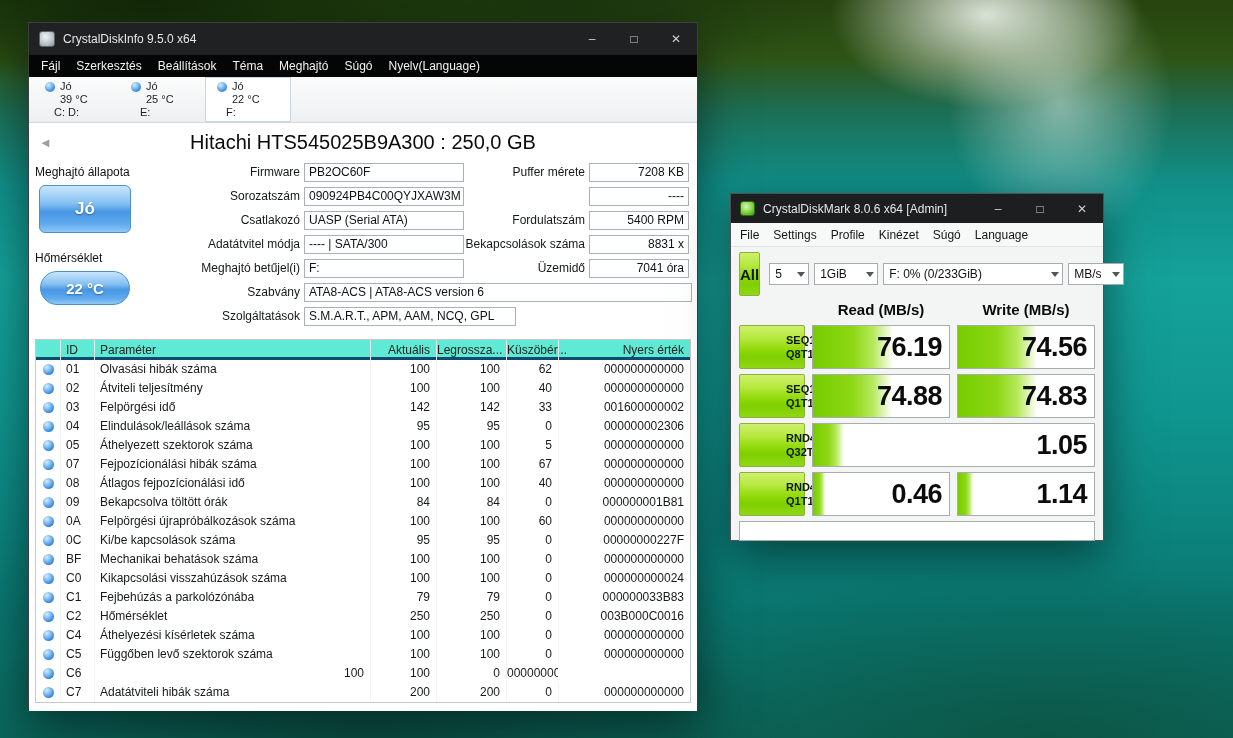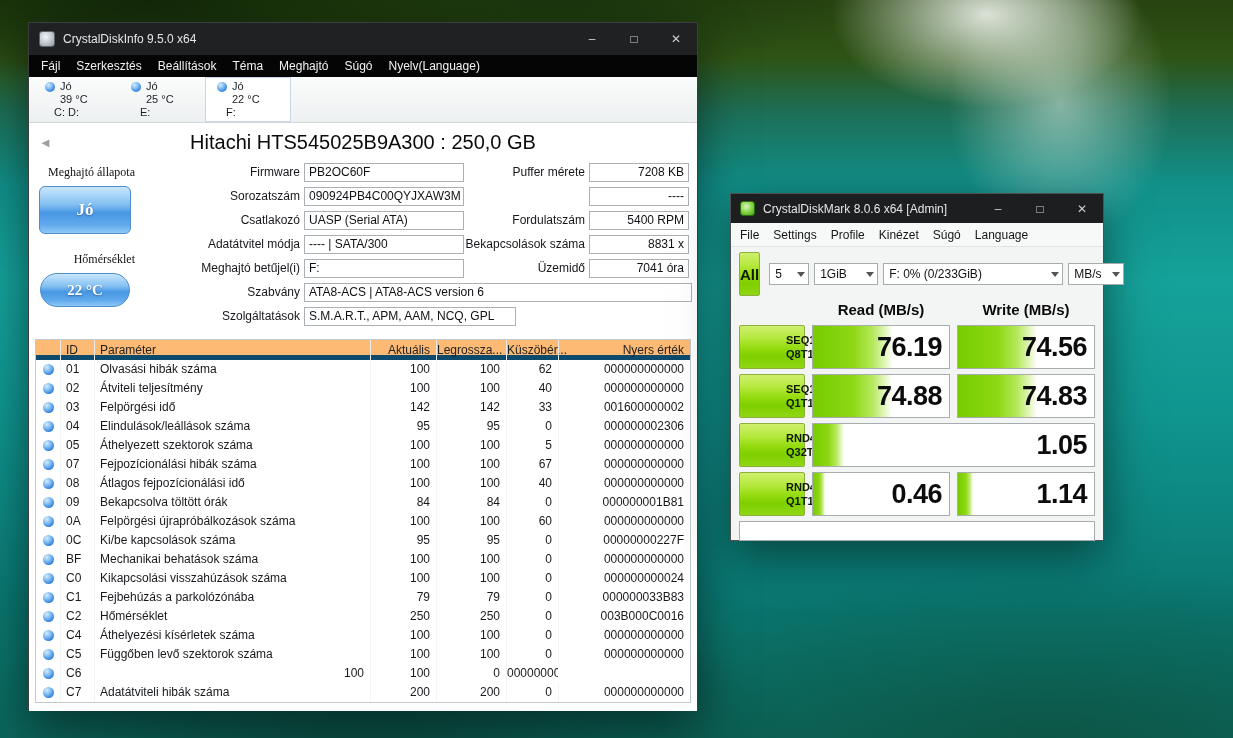--- a/index.html
+++ b/index.html
@@ -38,21 +38,21 @@
   .drive-tab.selected{ background:#fff; box-shadow:inset 0 0 0 1px #c9d6e8; }
   .dt1{ display:flex; align-items:center; gap:5px; }
   .tab-dot, .mini-dot{ width:10px; height:10px; border-radius:50%;
     background:radial-gradient(circle at 35% 30%, #d6edff 0%, #7ab8f2 40%, #2b7ad6 78%, #1a5cb8 100%); }
   .dt2{ margin-left:15px; } .dt3{ margin-left:9px; }
 
   .cdi-content{ position:relative; height:588px; background:#fff; }
   .back-btn{ position:absolute; left:10px; top:12px; font-size:13px; color:#9aa0a5; }
   .model-title{ position:absolute; left:0; right:0; top:8px; text-align:center; font-size:20px; color:#0a0a0a; }
 
-  .left-panel{ position:absolute; left:6px; top:42px; width:100px; text-align:right;font-family:Liberation Serif, serif; }
+  .left-panel{ position:absolute; left:6px; top:42px; width:100px; text-align:left; }
   .lp-label{ font-size:12px; color:#111; }
   .blue-gloss{ border:1px solid #4d8ecb; color:#fff; font-weight:bold;
     background:linear-gradient(180deg,#c9e6fc 0%,#84c0f2 38%,#4897e4 56%,#60a9ee 82%,#8ec9f6 100%);
     display:flex; align-items:center; justify-content:center; text-shadow:0 1px 2px rgba(20,60,120,.55); }
   .health-btn{ margin:6px auto 0; width:92px; height:48px; border-radius:6px; font-size:17px; }
   .lp-label2{ margin-top:18px; font-size:12px; color:#111; }
   .temp-pill{ margin:6px auto 0; width:90px; height:34px; border-radius:17px; font-size:15px; }
 
   .fields-left,.fields-right,.fields-wide{ position:absolute; display:grid; gap:5px 4px; }
   .fields-left{ left:105px; top:40px; grid-template-columns:166px 160px; }
@@ -60,21 +60,21 @@
   .fields-wide{ left:105px; top:160px; grid-template-columns:166px 388px; }
   .frow{ display:contents; }
   .f-label{ font-size:12px; color:#15171a; text-align:right; line-height:19px; height:19px; white-space:nowrap; overflow:hidden; }
   .f-value{ display:block; font-size:12px; color:#101114; border:1px solid #abb0b5; background:#fff;
     height:19px; line-height:17px; padding:0 4px; white-space:nowrap; overflow:hidden; }
   .fields-right .f-value{ text-align:right; }
   .fields-wide .frow:nth-child(2) .f-value{ width:212px; }
 
   .smart{ position:absolute; left:6px; right:6px; top:216px; bottom:8px; border:1px solid #c6c9cc; background:#fff; overflow:hidden; }
   .s-head,.s-row{ display:grid; grid-template-columns:24px 34px 1fr 66px 70px 52px 132px; }
-  .s-head{ height:20px; line-height:20px; border-bottom:5px solid #0c4a6e; background:#fdba74; }
+  .s-head{ height:20px; line-height:20px; border-bottom:3px solid #0c4a6e; background:#5eead4; }
   .sh{ font-size:12px; color:#222; border-left:1px solid #e8eaec; }
   .s-head .sh:first-child{ border-left:none; }
   .s-row{ height:19px; line-height:19px; }
   .sc{ font-size:12px; color:#17191c; border-left:1px solid #f3f4f5; white-space:nowrap; overflow:hidden; }
   .s-row .sc:first-child{ border-left:none; display:flex; align-items:center; justify-content:center; }
   .mini-dot{ width:11px; height:11px; }
   .c-id{ padding-left:5px; text-align:left; }
   .c-param{ padding-left:5px; text-align:left; }
   .c-num,.c-raw{ text-align:right; padding-right:6px; }
 

